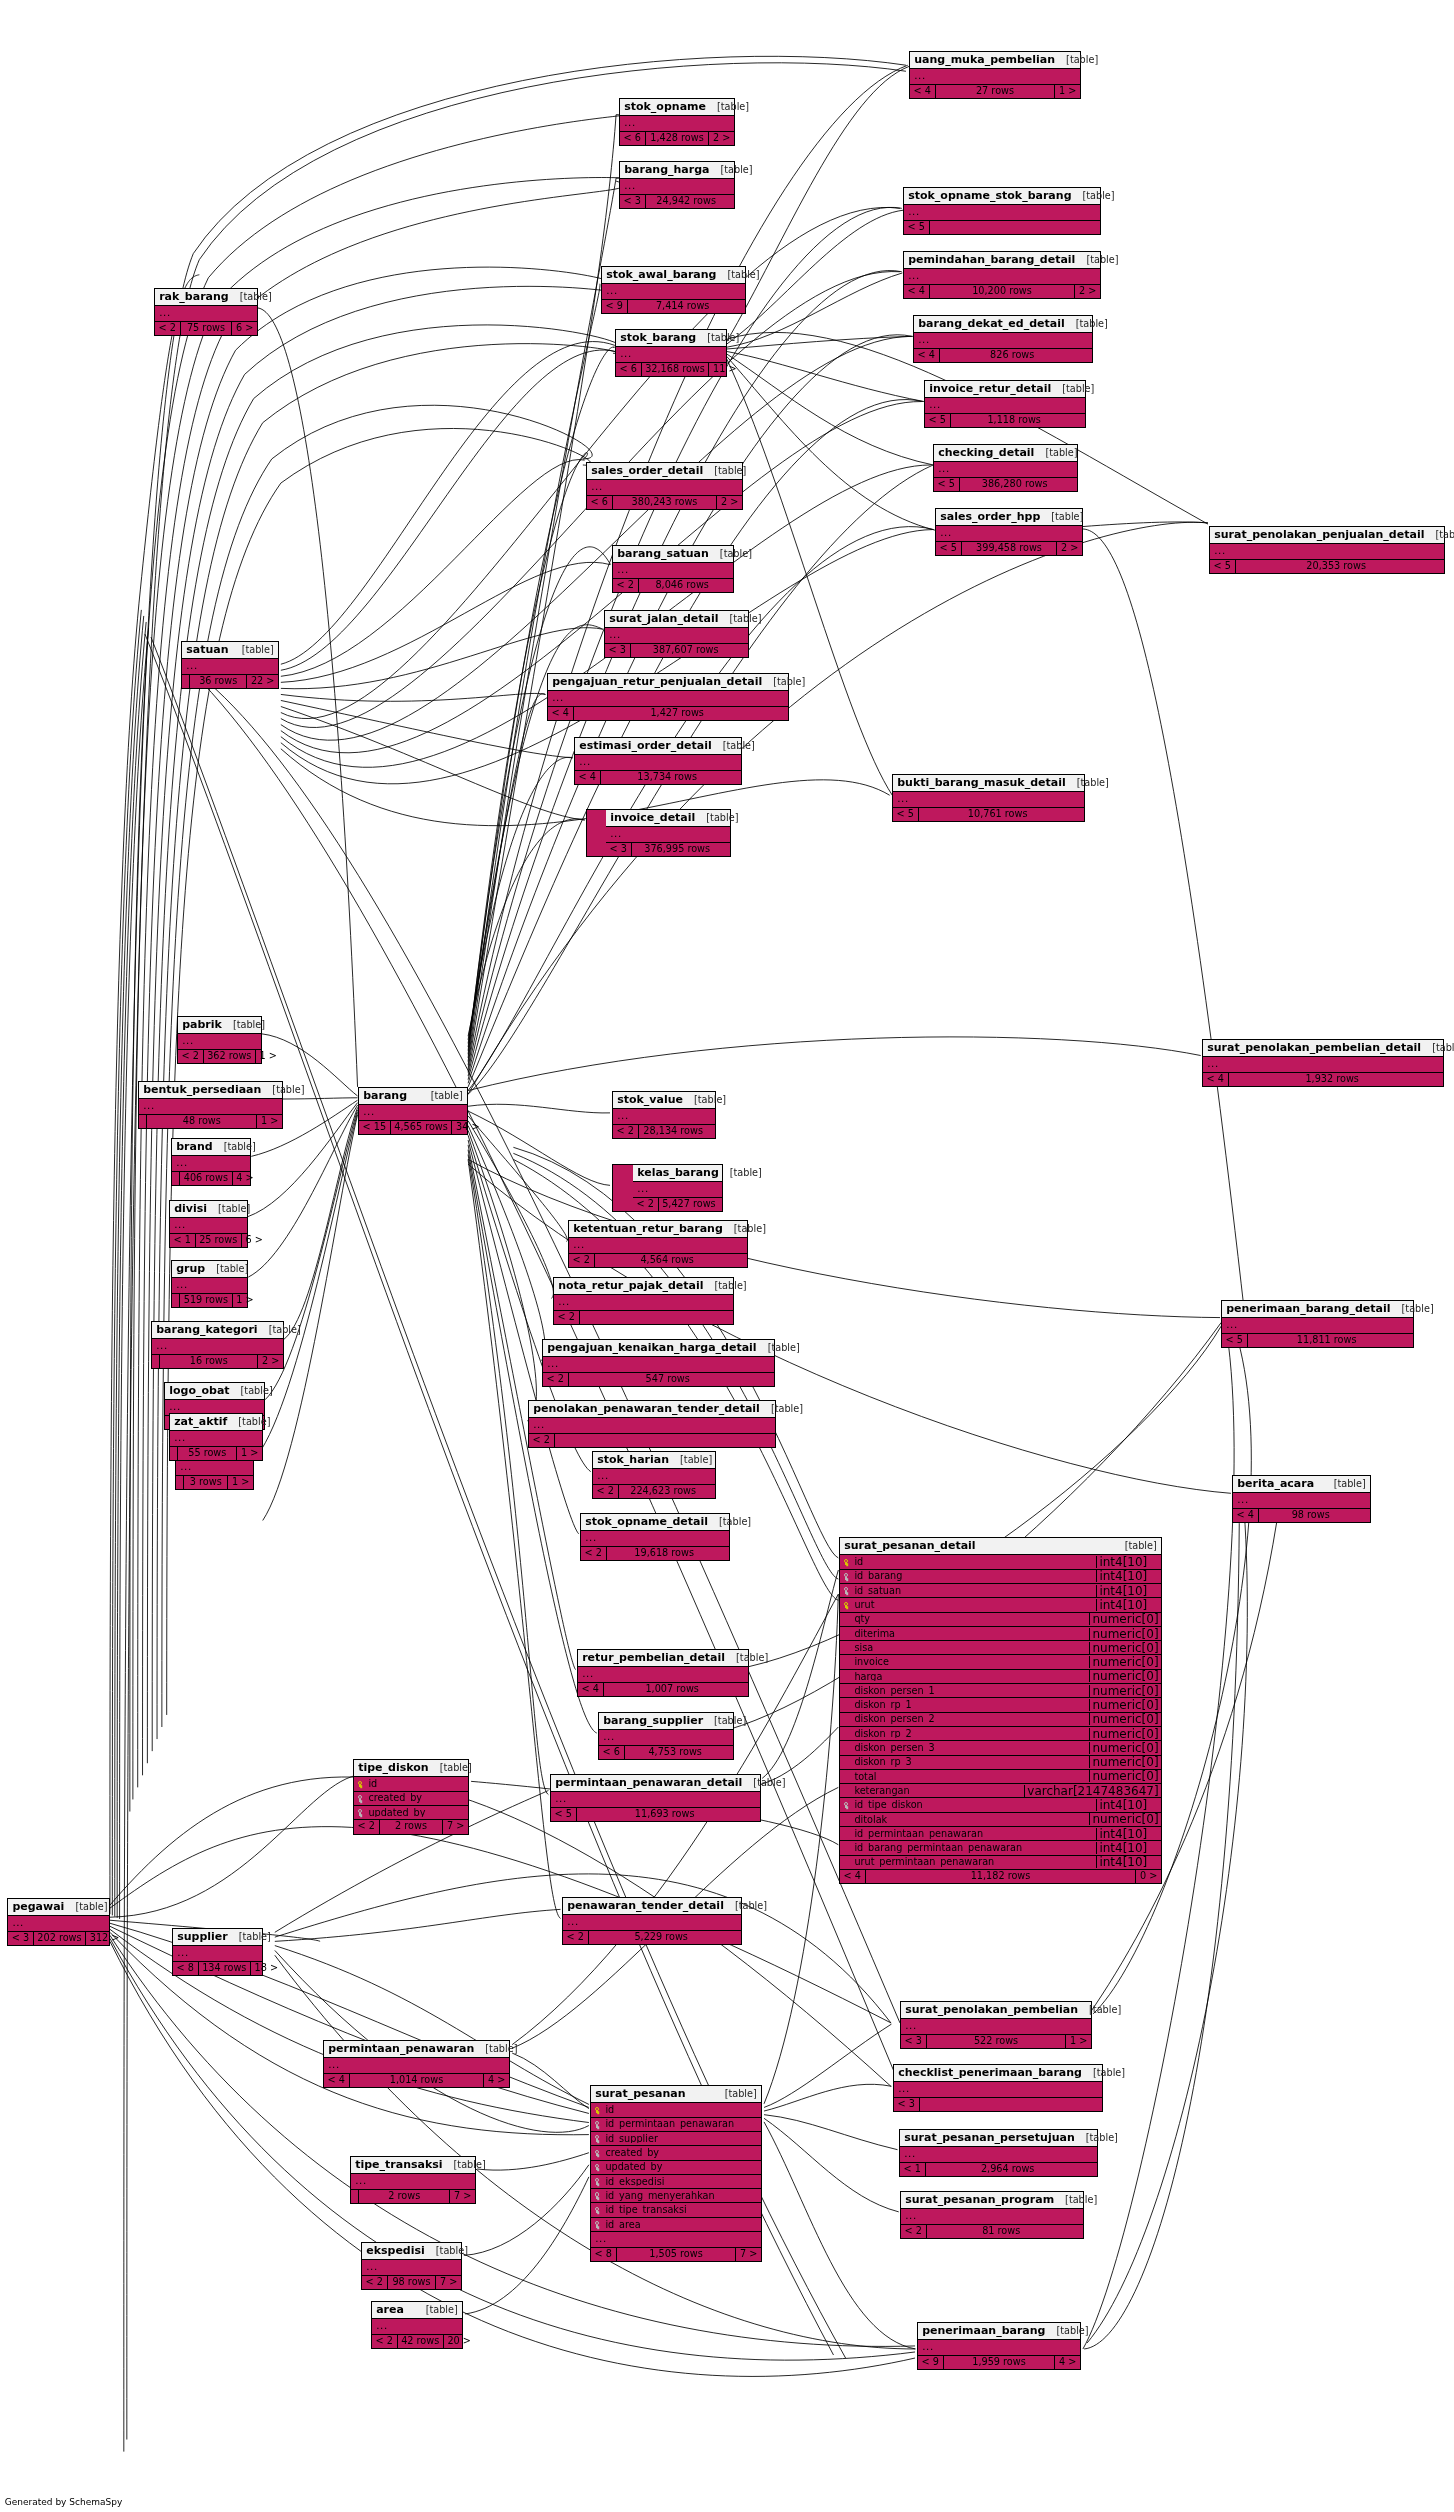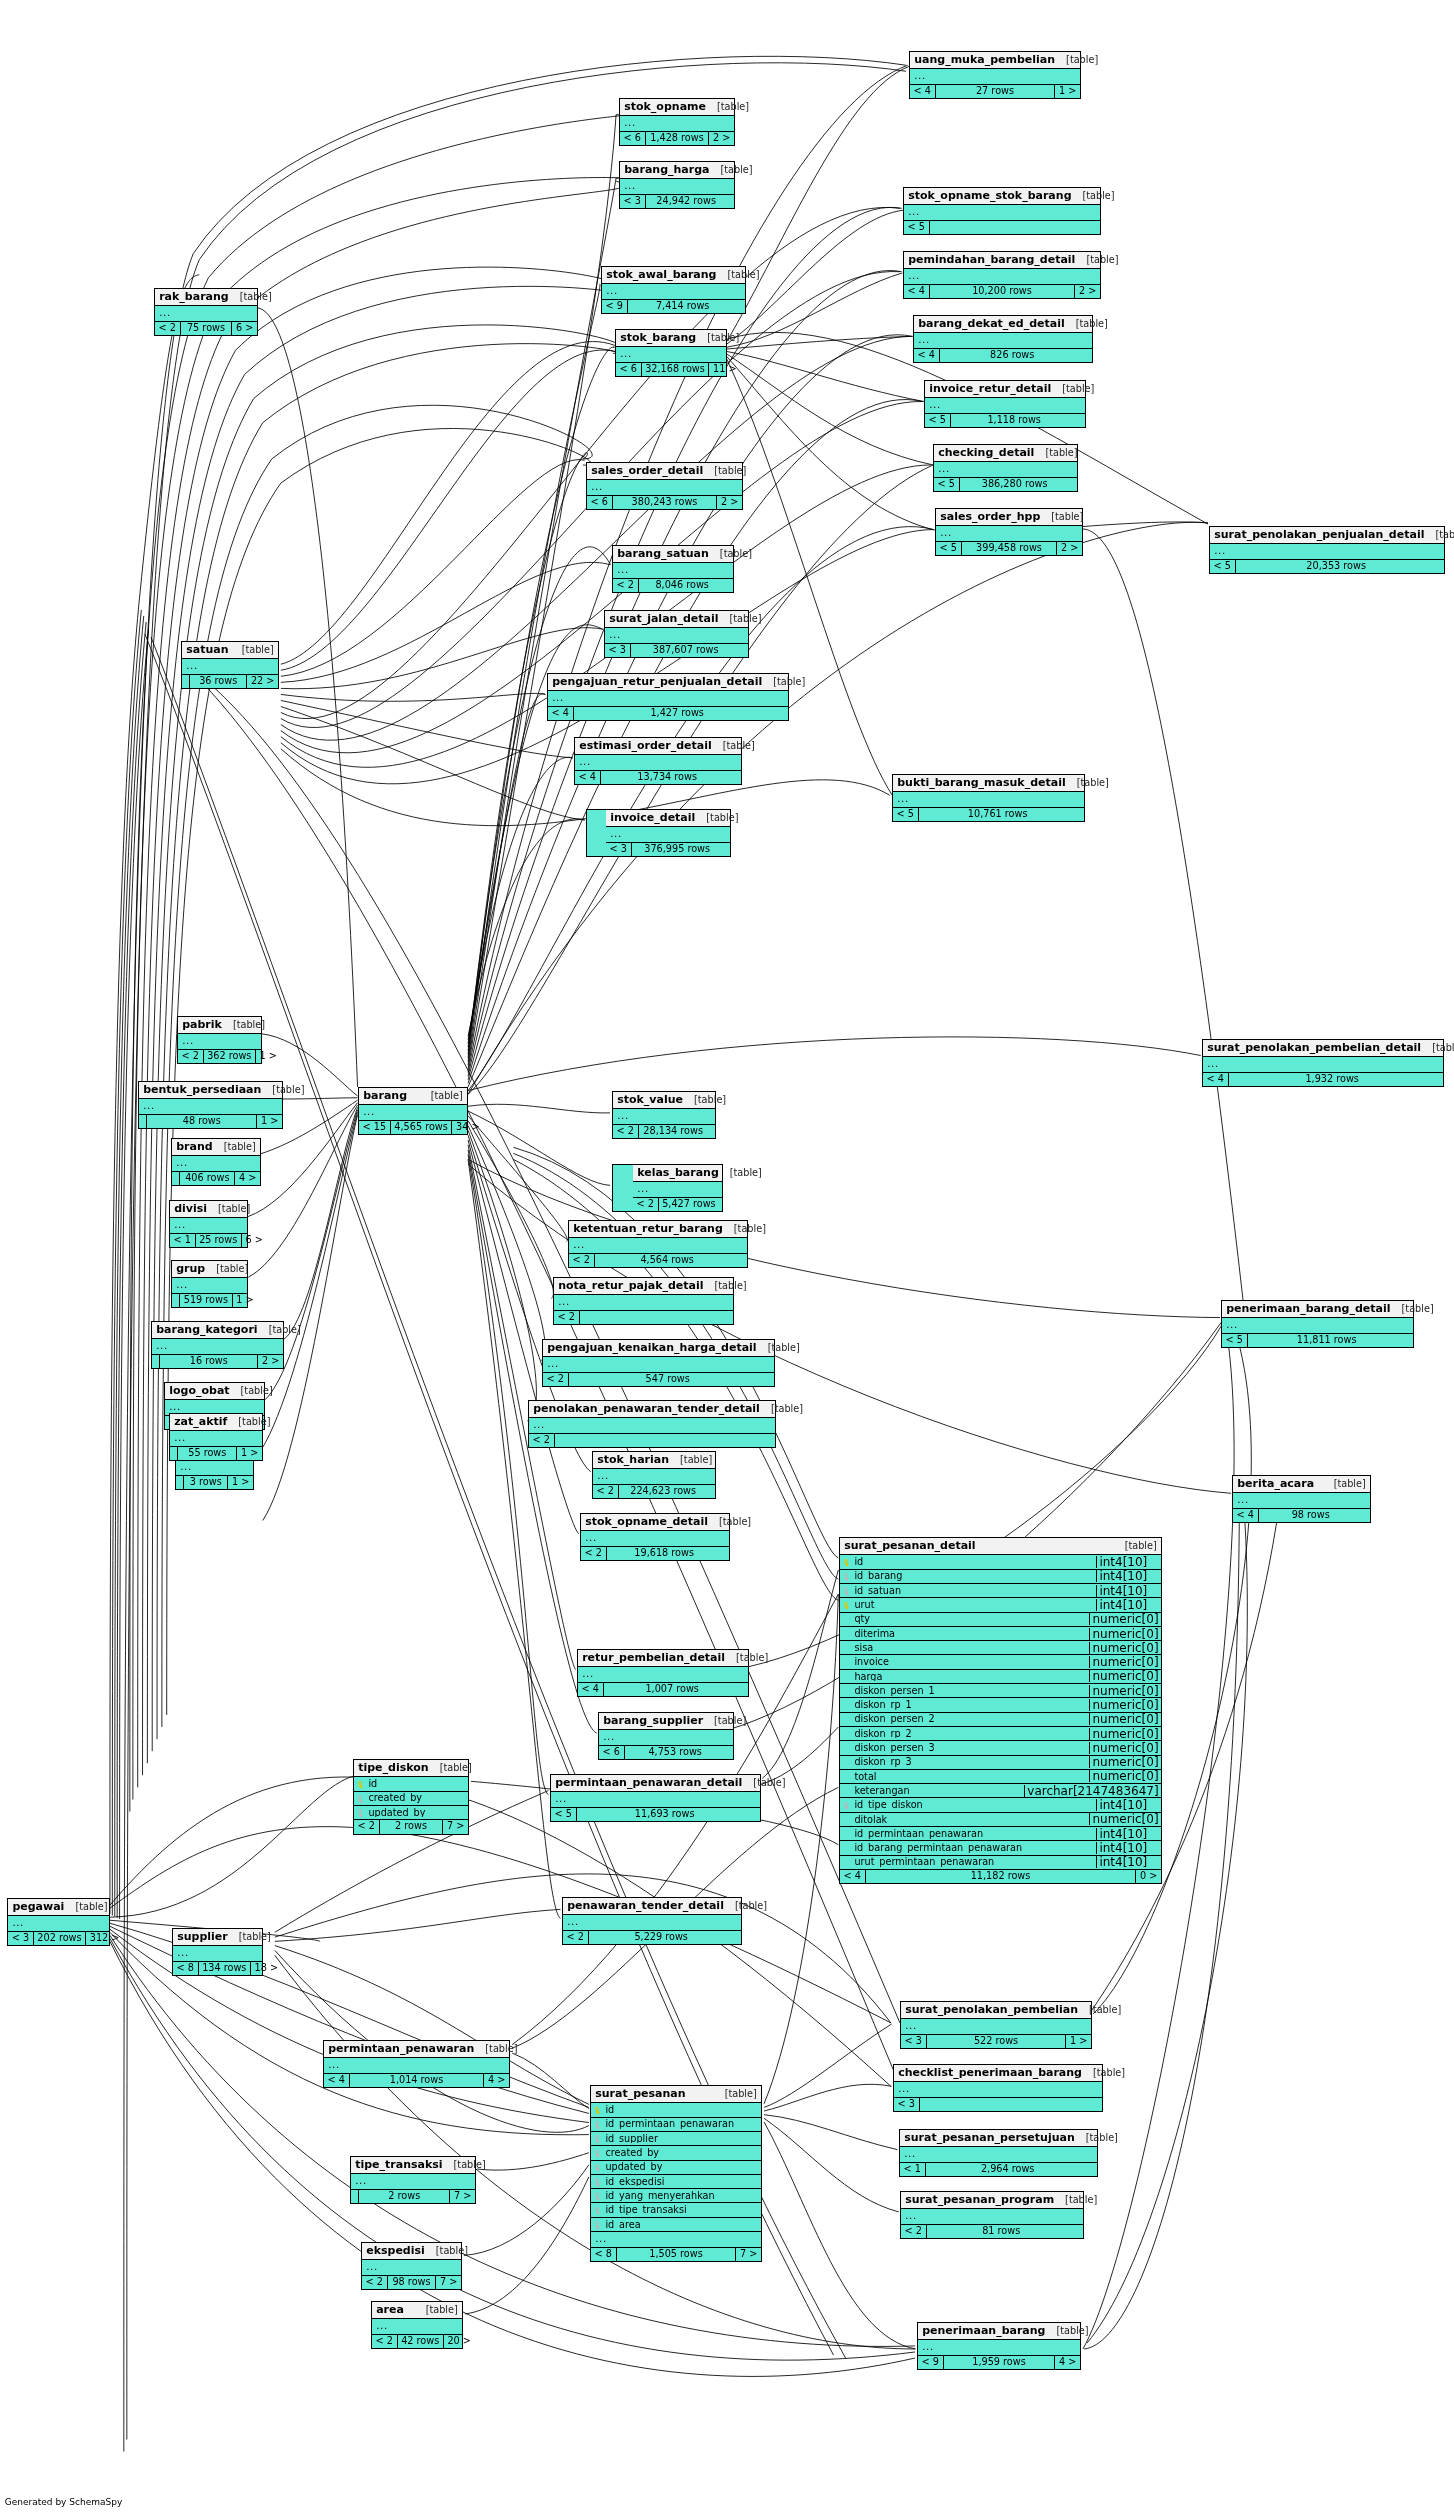--- a/index.html
+++ b/index.html
@@ -23,21 +23,21 @@
   #edges {
     position: absolute;
     left: 0; top: 0;
     width: 1455px;
     height: 2512px;
     pointer-events: none;
   }
   .tbl {
     position: absolute;
     border: 1.2px solid #000;
-    background: #5eead4;
+    background: #be185d;
     box-sizing: border-box;
     font-size: 10.3px;
     line-height: 1;
   }
   .tbl .hdr {
     background: #f2f2f2;
     border-bottom: 1.2px solid #000;
     display: flex;
     align-items: center;
     justify-content: space-between;
@@ -657,21 +657,21 @@
         </div>
         <div class="body">
           <div class="ell">...</div>
         </div>
         <div class="foot">
           <div class="c left">&lt; 2</div>
           <div class="c mid noborder">28,134 rows</div>
           <div class="c right"></div>
         </div>
       </div>
-      <div class="tbl" id="tbl-brand" style="left: 171px; top: 1138px; width: 90px;">
+      <div class="tbl" id="tbl-brand" style="left: 171px; top: 1138px; width: 80px;">
         <div class="hdr">
           <span class="nm">brand</span>
           <span class="tag">[table]</span>
         </div>
         <div class="body">
           <div class="ell">...</div>
         </div>
         <div class="foot">
           <div class="c left"></div>
           <div class="c mid">406 rows</div>

